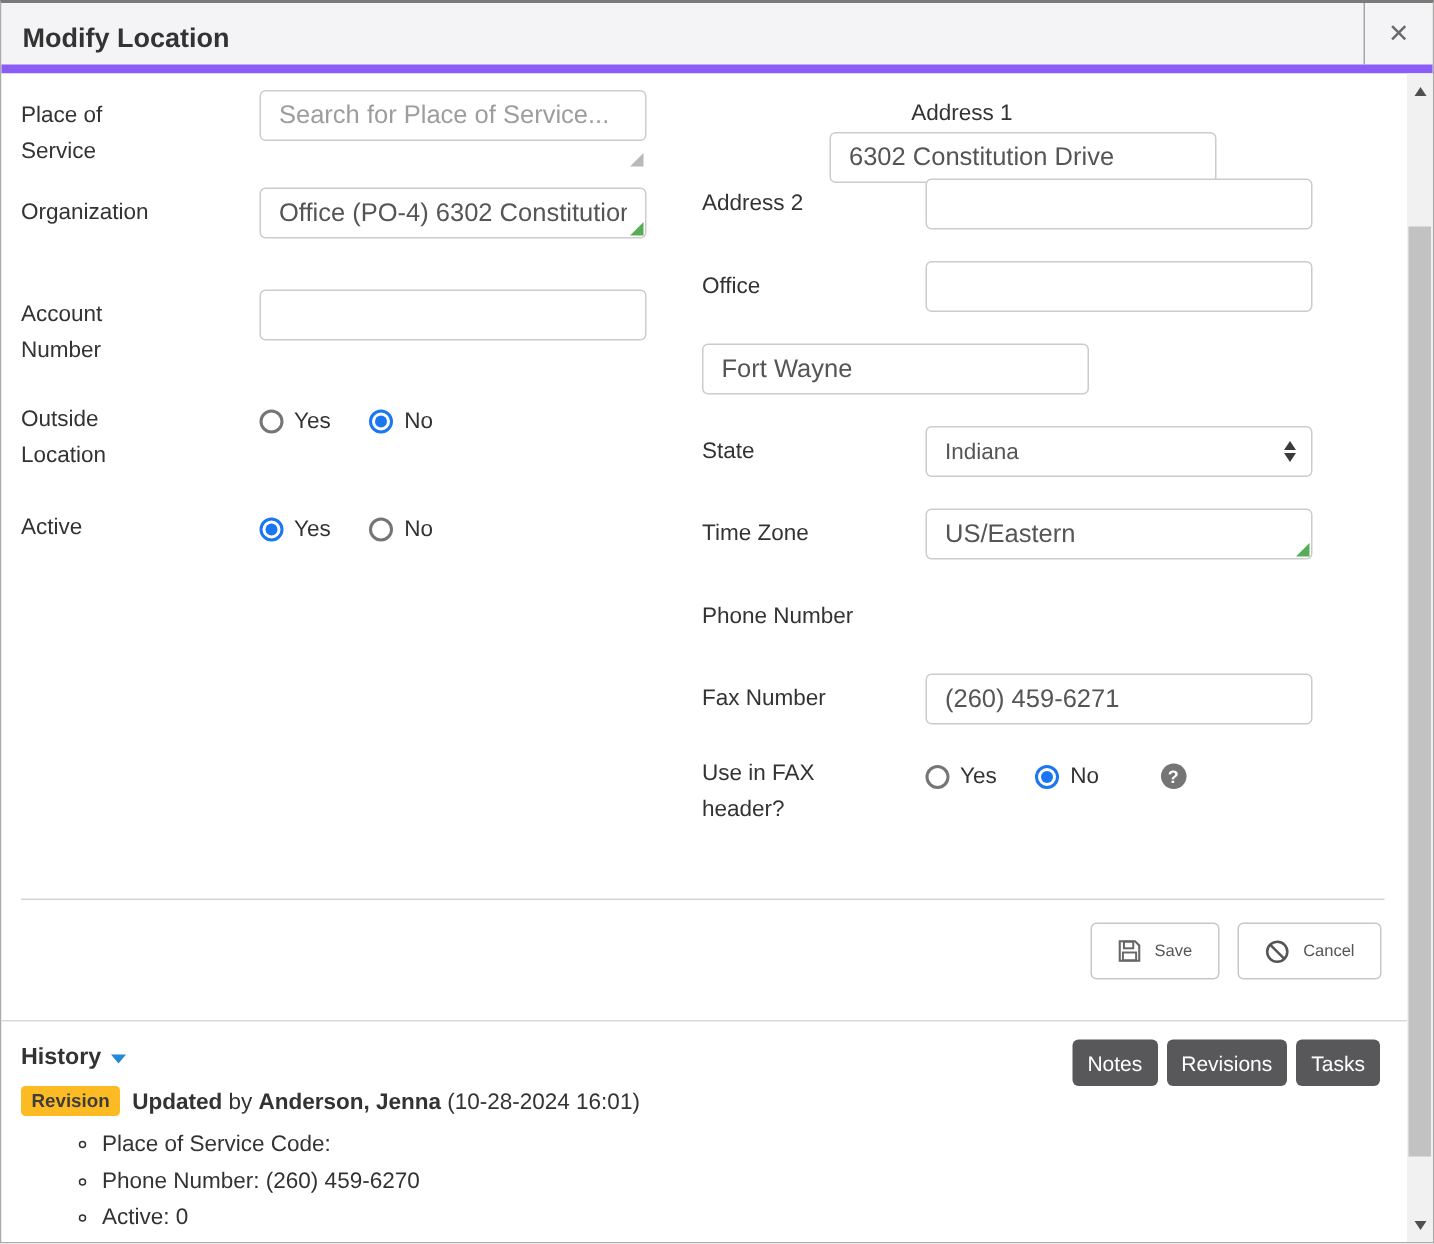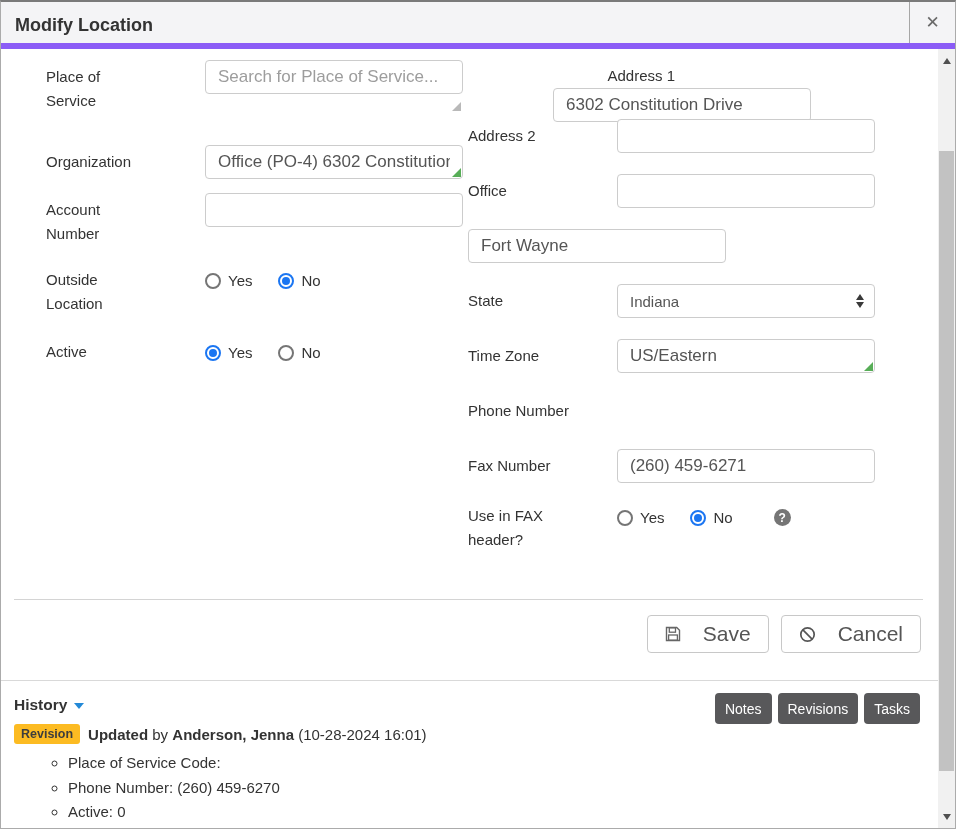--- a/index.html
+++ b/index.html
@@ -34,21 +34,21 @@
     cursor:pointer;
   }
   .close-x { font-size:17px; font-weight:bold; color:#6a6a6a; }
   
   .mbody { position:relative; height:779px; background:#fff; }
 
   .lbl { font-size:15px; color:#333; line-height:24px; }
 
   
   .col-left { position:absolute; left:13px; top:0; width:432px; }
-  .lrow { position:absolute; left:0; display:flex;margin-left:32px; }
+  .lrow { position:absolute; left:0; display:flex; }
   .lrow .lbl { width:159px; padding-right:58px; padding-top:5px; }
   .lrow.radio-row .lbl { padding-top:0; }
 
   
   .col-right { position:absolute; left:467px; top:0; width:428px; }
   .rrow { display:flex; align-items:center; height:34px; margin-bottom:21px; }
   .rrow:first-child { margin-top:15px;flex-direction:column; }
   .rrow .lbl { width:149px; padding-right:28px; }
   .rrow.tall { height:48px; align-items:flex-start; }
 
@@ -91,22 +91,22 @@
     color:#fff; font-size:12px; font-weight:bold;
     display:flex; align-items:center; justify-content:center;
     margin-left:15px; cursor:pointer;
   }
 
   
   .hr1 { position:absolute; top:550px; left:13px; width:909px; border-top:1px solid #d4d4d4; }
   .actions { position:absolute; top:566px; right:34px; display:flex; gap:12px; }
   .btn {
     height:38px; background:#fff; border:1px solid #c8c8c8; border-radius:4px;
-    font-size:21px; color:#555; padding:0 17px;
-    display:inline-flex; align-items:center; gap:22px; cursor:pointer;
+    font-size:11px; color:#555; padding:0 17px;
+    display:inline-flex; align-items:center; gap:9px; cursor:pointer;
     font-family:"Liberation Sans","DejaVu Sans",sans-serif;
   }
 
   
   .hdiv { position:absolute; top:631px; left:0; right:17px; border-top:1px solid #d9d9d9; }
   .hist-head { position:absolute; top:647px; left:13px; display:flex; align-items:center; gap:7px;
                font-size:15.5px; font-weight:bold; color:#333; cursor:pointer; }
   .caret { width:0; height:0; border-left:5px solid transparent; border-right:5px solid transparent;
            border-top:6px solid #2389d7; margin-top:2px; }
   .hist-tabs { position:absolute; top:644px; right:35px; display:flex; gap:6px; }
@@ -152,21 +152,21 @@
     <div class="col-left">
 
       <div class="lrow" style="top:11px;">
         <div class="lbl">Place of Service</div>
         <div class="ctl">
           <input class="tin" placeholder="Search for Place of Service..." style="">
           <span class="grip gray"></span>
         </div>
       </div>
 
-      <div class="lrow" style="top:96px;">
+      <div class="lrow" style="top:76px;">
         <div class="lbl" style="padding-top:5px;">Organization</div>
         <div class="ctl">
           <input class="tin" value="Office (PO-4) 6302 Constitution Drive" style="">
           <span class="grip green"></span>
         </div>
       </div>
 
       <div class="lrow" style="top:144px;">
         <div class="lbl">Account Number</div>
         <div class="ctl">

